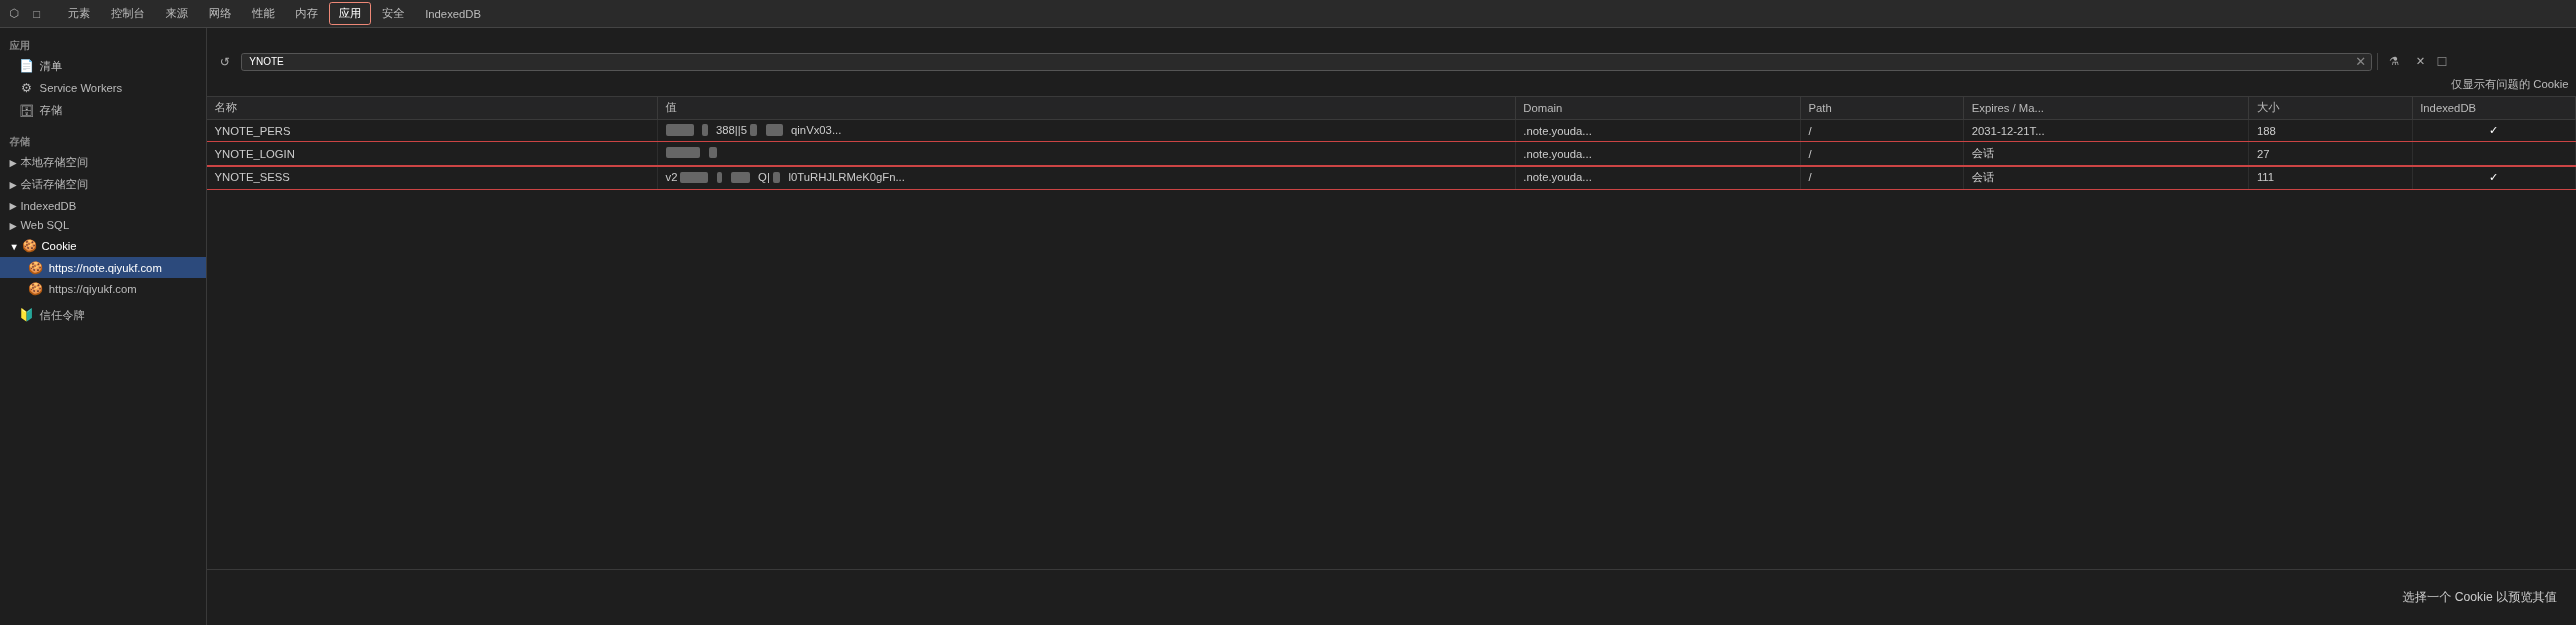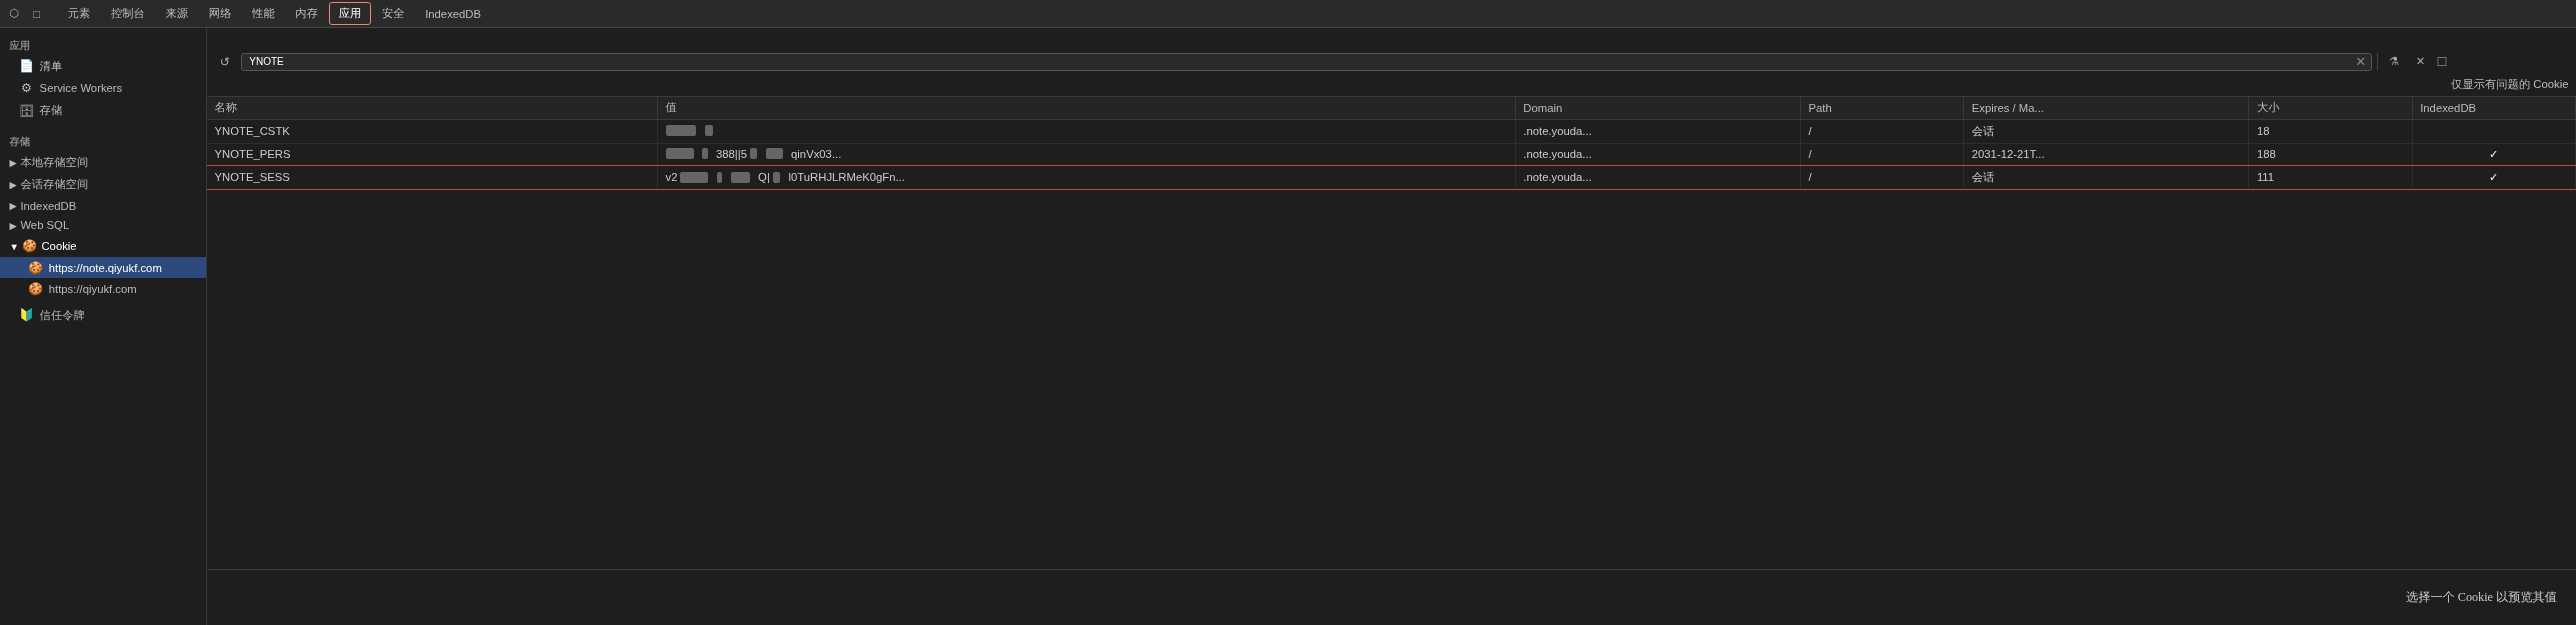--- a/index.html
+++ b/index.html
@@ -233,21 +233,21 @@
       height: 56px;
       background: #1e1e1e;
       border-top: 0.9px solid #3a3a3a;
       display: flex;
       align-items: center;
       justify-content: flex-end;
       padding: 0 19px;
       color: #888;
       font-size: 12.2px;
     }
-    .bottom-preview span { color: #ccc; font-family: Liberation Serif, serif; }
+    .bottom-preview span { color: #ccc; }
 
     
     .col-name { width: 207px; }
     .col-value { width: 394px; }
     .col-domain { width: 131px; }
     .col-path { width: 75px; }
     .col-expires { width: 131px; }
     .col-size { width: 75px; }
     .col-httponly { width: 75px; }
   </style>
@@ -360,52 +360,52 @@
             <th>名称</th>
             <th>值</th>
             <th>Domain</th>
             <th>Path</th>
             <th>Expires / Ma...</th>
             <th>大小</th>
             <th>IndexedDB</th>
           </tr>
         </thead>
         <tbody id="table-body">
-        <tr>
-              <td>YNOTE_CSTK</td>
-              <td><span class="blurred-val">
-                  <span class="blur-block" style="width: 30px;"></span>
-                  <span style="width: 3.8px; display: inline-block;"></span>
-                  <span class="blur-block" style="width: 7.5px;"></span>
-                </span></td>
-              <td>.note.youda...</td>
-              <td>/</td>
-              <td>会话</td>
-              <td>18</td>
-              <td></td>
-            </tr>
             <tr>
               <td>YNOTE_PERS</td>
               <td><span class="blurred-val">
                   <span class="blur-block" style="width: 28px;"></span>
                   <span style="width: 2.8px; display: inline-block;"></span>
                   <span class="blur-block" style="width: 5.6px;"></span>
                   <span style="width: 2.8px; display: inline-block;"></span>
                   <span style="color: rgb(204, 204, 204);">388||5</span>
                   <span class="blur-block" style="width: 7.5px;"></span>
                   <span style="width: 2.8px; display: inline-block;"></span>
                   <span class="blur-block" style="width: 17px;"></span>
                   <span style="width: 2.8px; display: inline-block;"></span>
                   <span style="color: rgb(204, 204, 204); text-align: right;">qinVx03...</span>
                 </span></td>
               <td>.note.youda...</td>
               <td>/</td>
               <td>2031-12-21T...</td>
               <td>188</td>
               <td style="text-align: center; color: rgb(255, 255, 255);">✓</td>
+            </tr>
+            <tr class="highlighted-row">
+              <td>YNOTE_LOGIN</td>
+              <td><span class="blurred-val">
+                  <span class="blur-block" style="width: 34px;"></span>
+                  <span style="width: 3.8px; display: inline-block;"></span>
+                  <span class="blur-block" style="width: 7.5px;"></span>
+                </span></td>
+              <td>.note.youda...</td>
+              <td>/</td>
+              <td>会话</td>
+              <td>27</td>
+              <td></td>
             </tr>
             <tr class="highlighted-row">
               <td>YNOTE_SESS</td>
               <td><span class="blurred-val">
                   <span style="color: rgb(204, 204, 204);">v2 </span>
                   <span class="blur-block" style="width: 28px;"></span>
                   <span style="width: 2.8px; display: inline-block;"></span>
                   <span class="blur-block" style="width: 5.6px;"></span>
                   <span style="width: 2.8px; display: inline-block;"></span>
                   <span class="blur-block" style="width: 19px;"></span>

